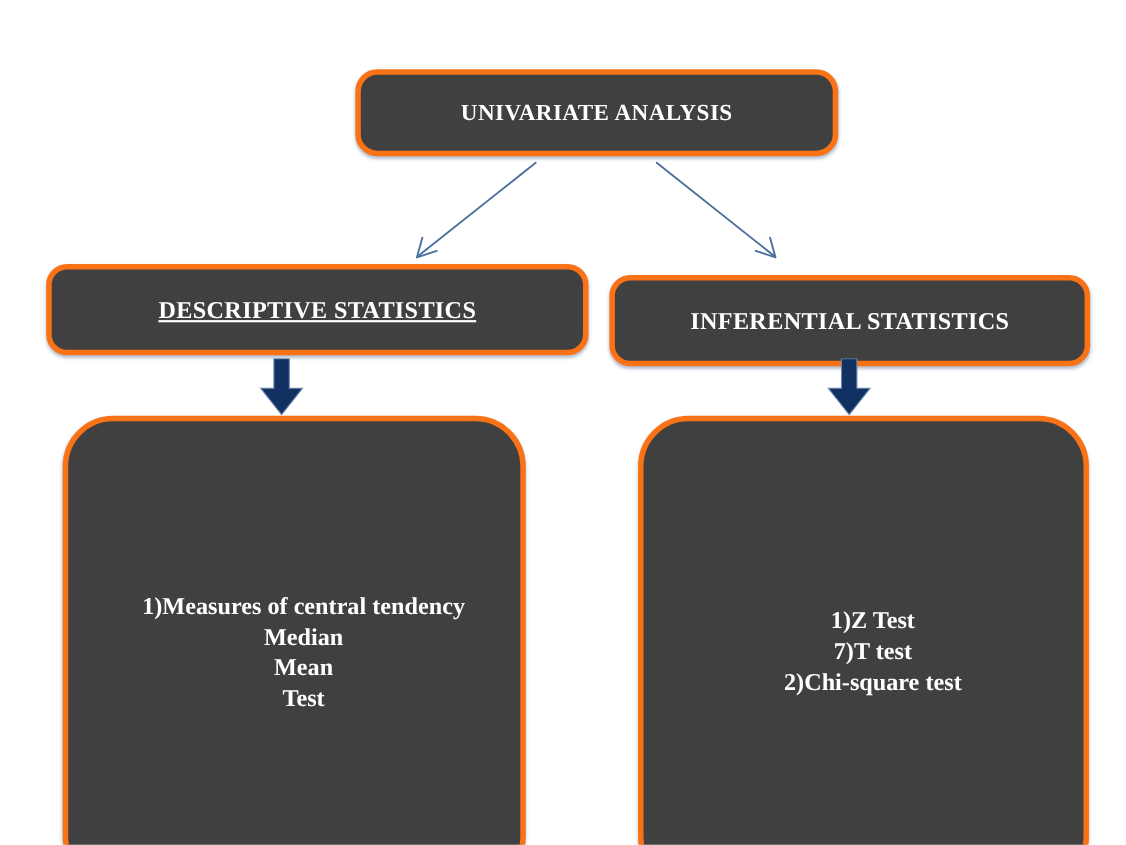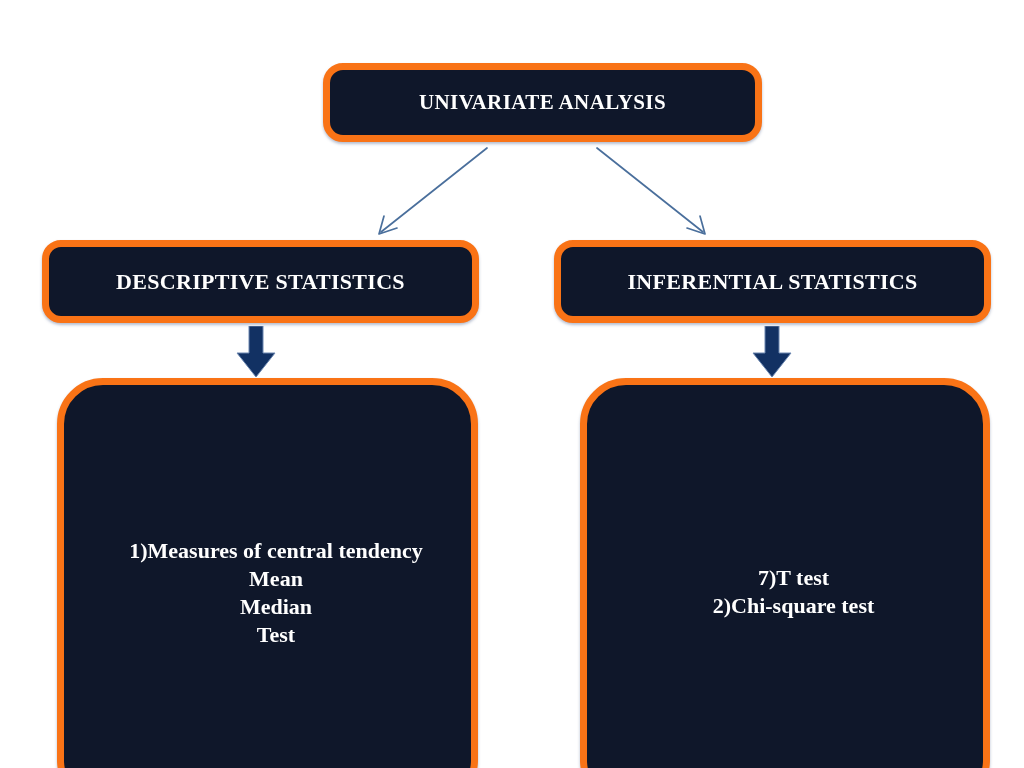--- a/index.html
+++ b/index.html
@@ -17,22 +17,22 @@
   #canvas {
     position: relative;
     width: 1024px;
     height: 768px;
     background: #ffffff;
   }
 
   
   .node {
     position: absolute;
-    background: #0f172a;
-    border: 7px solid #f97316;
+    background: #404040;
+    border: 5px solid #f97316;
     box-sizing: border-box;
     display: flex;
     align-items: center;
     justify-content: center;
     text-align: center;
     color: #ffffff;
     font-weight: bold;
     box-shadow: 0 2px 3px rgba(90,110,150,0.45);
   }
 
@@ -48,25 +48,27 @@
     letter-spacing: 0.4px;
   }
 
   .node-branch {
     top: 240px;
     height: 83px;
     border-radius: 19px;
   }
   .node-branch-left {
     left: 42px;
-    width: 437px;
+    width: 493px;
+    text-decoration: underline;
   }
   .node-branch-right {
     left: 554px;
     width: 437px;
+    margin-top: 10px;
   }
   .node-branch .label {
     font-size: 22px;
     letter-spacing: 0.3px;
   }
 
   .node-leaf {
     top: 378px;
     height: 428px;
     border-radius: 46px;
@@ -153,26 +155,27 @@
     <polygon points="15,0 29,0 29,27 41,27 22,51 3,27 15,27" fill="#123163" stroke="#6a86b0" stroke-width="1"></polygon>
   </svg>
 
   <svg class="block-arrow block-arrow-right" viewBox="0 0 44 52" width="44" height="52">
     <polygon points="15,0 29,0 29,27 41,27 22,51 3,27 15,27" fill="#123163" stroke="#6a86b0" stroke-width="1"></polygon>
   </svg>
 
   <div class="node node-leaf node-leaf-left">
     <ul class="leaf-list">
       <li>1)Measures of central tendency</li>
+      <li>Median</li>
       <li>Mean</li>
-      <li>Median</li>
       <li>Test</li>
     </ul>
   </div>
 
   <div class="node node-leaf node-leaf-right">
     <ul class="leaf-list">
+      <li>1)Z Test</li>
       <li>7)T test</li>
       <li>2)Chi-square test</li>
     </ul>
   </div>
 
 </div>
 
 </body></html>

